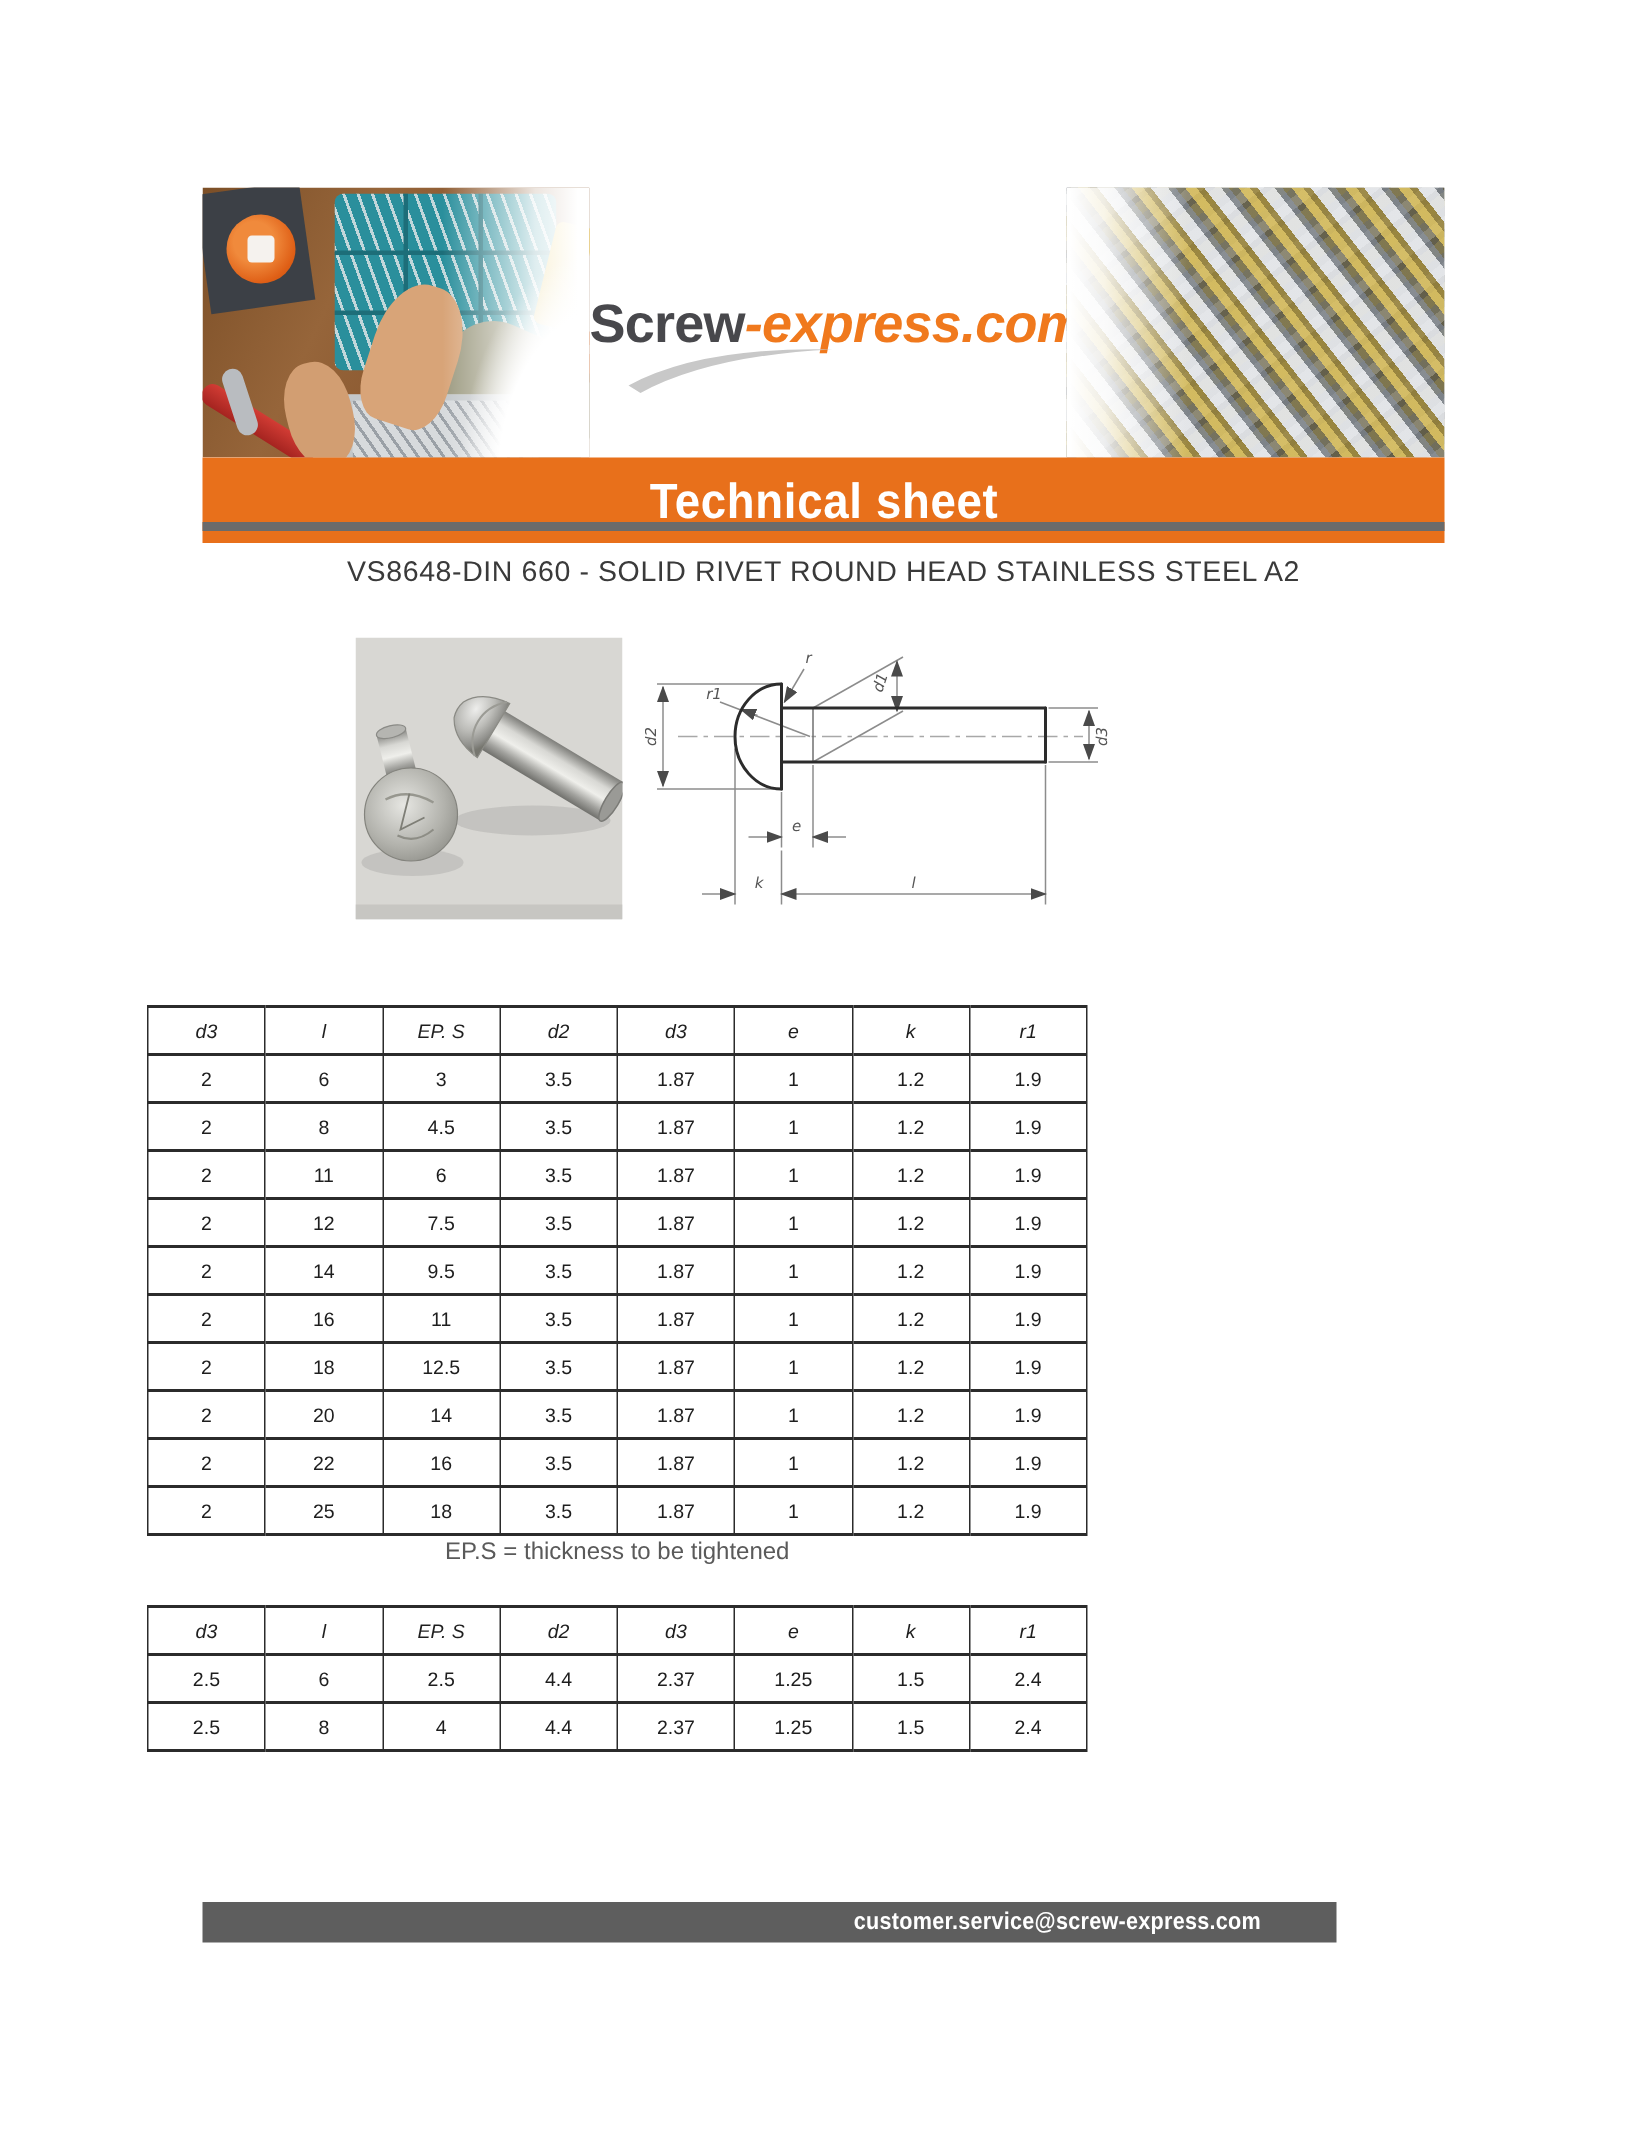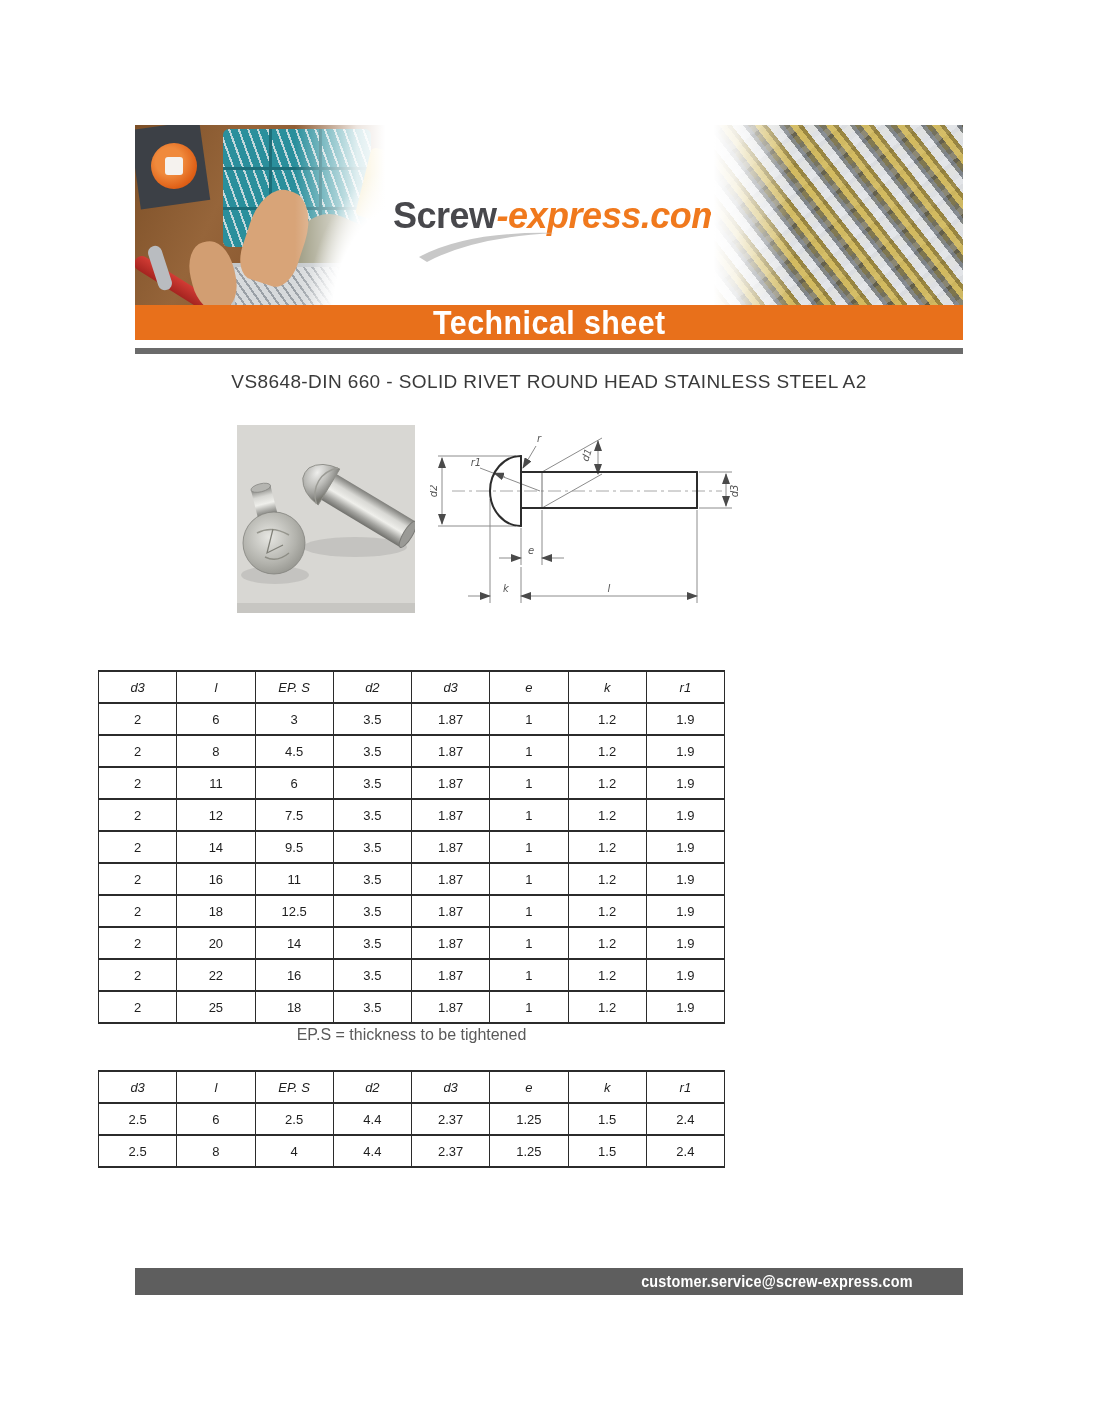--- a/index.html
+++ b/index.html
@@ -47,21 +47,21 @@
     linear-gradient(120deg,#b9bdc1,#8e9296);}
   .fade-l{position:absolute;inset:0;background:linear-gradient(to left, rgba(255,255,255,0) 68%, rgba(255,255,255,.85) 90%, #fff 99%);}
 
   .logo-wrap{position:absolute;left:258px;top:0;width:318px;height:180px;text-align:right;}
   .logo-text{position:absolute;left:0;right:0;top:70px;font-size:36px;letter-spacing:-0.5px;white-space:nowrap;}
   .logo-dark{font-weight:700;color:#48484c;}
   .logo-orange{font-weight:600;font-style:italic;color:#f0791d;}
   .swoosh{position:absolute;left:24px;top:104px;}
 
   
-  .banner{position:absolute;left:135px;top:305px;width:828px;height:35px;background:#e8701b;
+  .banner{position:absolute;left:135px;top:305px;width:828px;height:57px;background:#e8701b;
     display:flex;align-items:center;justify-content:center;}
   .banner span{display:inline-block;color:#fff;font-weight:700;font-size:33px;transform:scaleX(.92);letter-spacing:.5px;}
   .strip{position:absolute;left:135px;top:348px;width:828px;height:6px;background:#6b6b6b;}
 
   
   .sheet-title{position:absolute;left:135px;top:371px;width:828px;text-align:center;
     font-size:19px;font-weight:400;color:#3a3a3a;letter-spacing:.4px;margin:0;}
 
   
   .figures{position:absolute;left:135px;top:425px;width:828px;height:192px;}
@@ -73,21 +73,21 @@
     font-size:13px;color:#1e1e1e;}
   .t1{top:670px;}
   .t2{top:1070px;}
   .dim-table th,.dim-table td{border:solid #2b2b2b;border-width:2px 1px;height:30px;text-align:center;
     font-weight:400;padding:0;}
   .dim-table th{font-style:italic;}
   .table-note{position:absolute;left:98px;top:1026px;width:627px;text-align:center;
     font-size:16px;color:#5a5a5a;}
 
   
-  .footer-bar{position:absolute;left:135px;top:1268px;width:828px;height:27px;background:#5e5e5e;
+  .footer-bar{position:absolute;left:135px;top:1268px;width:756px;height:27px;background:#5e5e5e;
     display:flex;align-items:center;justify-content:flex-end;}
   .footer-bar span{display:inline-block;color:#fff;font-weight:700;font-size:16px;transform:scaleX(.9);
     transform-origin:right center;margin-right:50px;letter-spacing:.2px;}
 </style>
 </head>
 <body>
 
 <div class="page">
 
   <div class="header-band">

